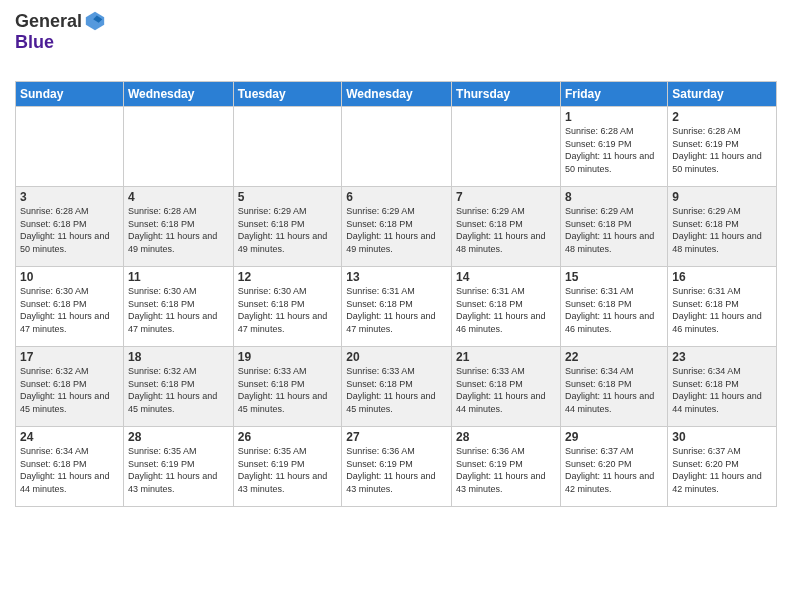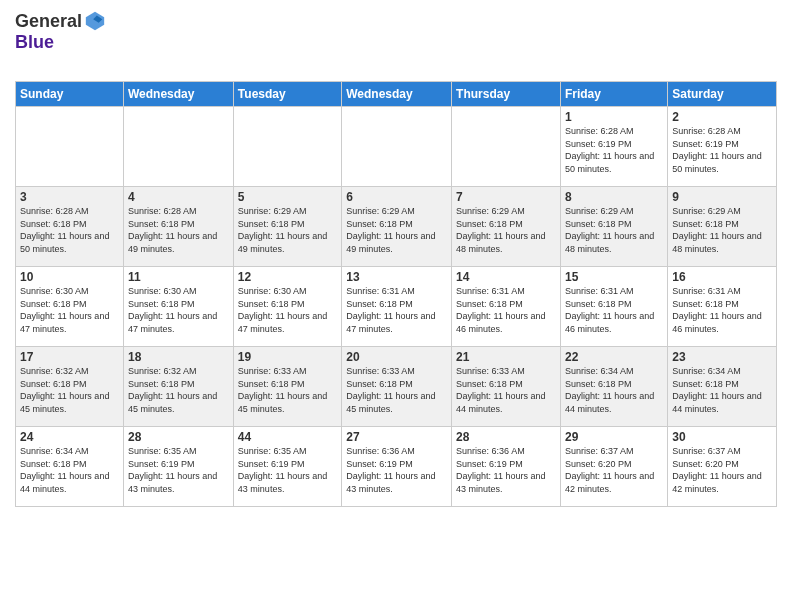--- a/index.html
+++ b/index.html
@@ -289,21 +289,21 @@
 Sunset: 6:18 PM
 Daylight: 11 hours and 44 minutes.</div>
           </td>
           <td>
             <span class="day-number">28</span>
             <div class="day-info" style="white-space: pre-line;">Sunrise: 6:35 AM
 Sunset: 6:19 PM
 Daylight: 11 hours and 43 minutes.</div>
           </td>
           <td>
-            <span class="day-number">44</span>
+            <span class="day-number">26</span>
             <div class="day-info" style="white-space: pre-line;">Sunrise: 6:35 AM
 Sunset: 6:19 PM
 Daylight: 11 hours and 43 minutes.</div>
           </td>
           <td>
             <span class="day-number">27</span>
             <div class="day-info" style="white-space: pre-line;">Sunrise: 6:36 AM
 Sunset: 6:19 PM
 Daylight: 11 hours and 43 minutes.</div>
           </td>

